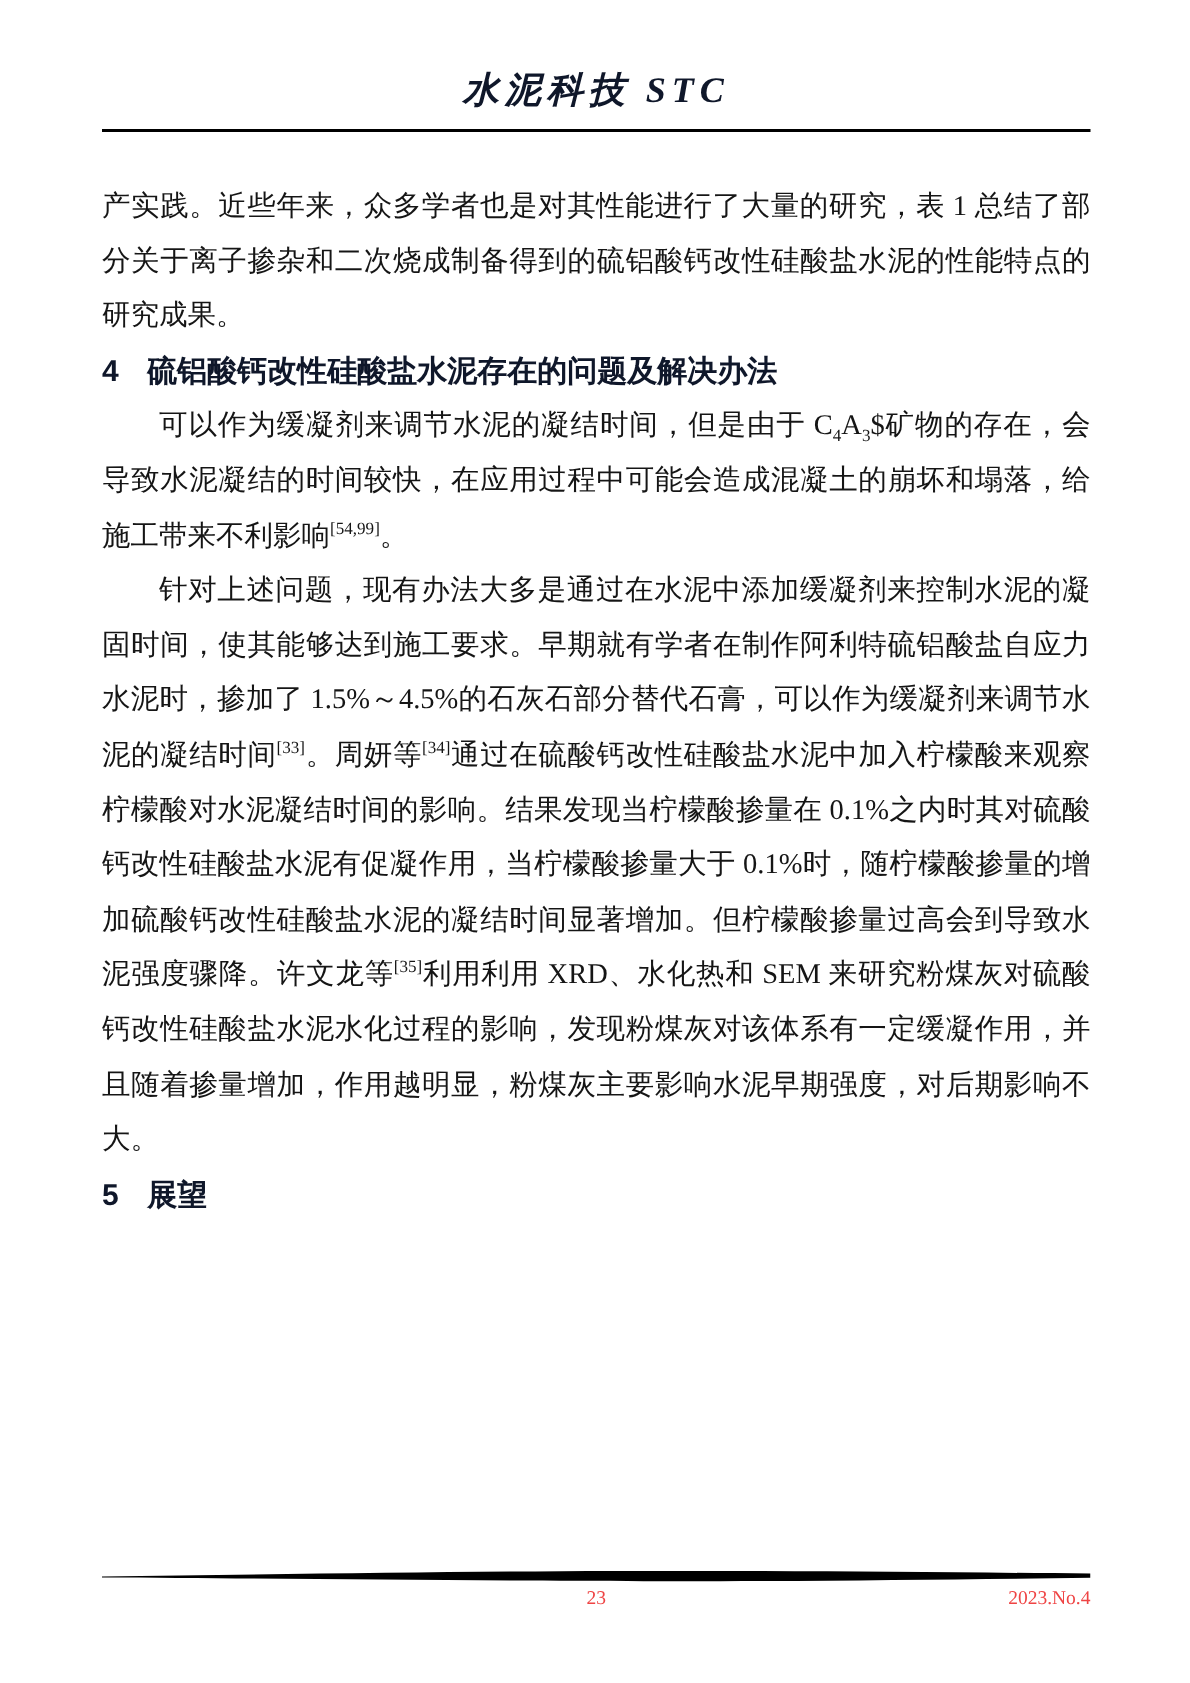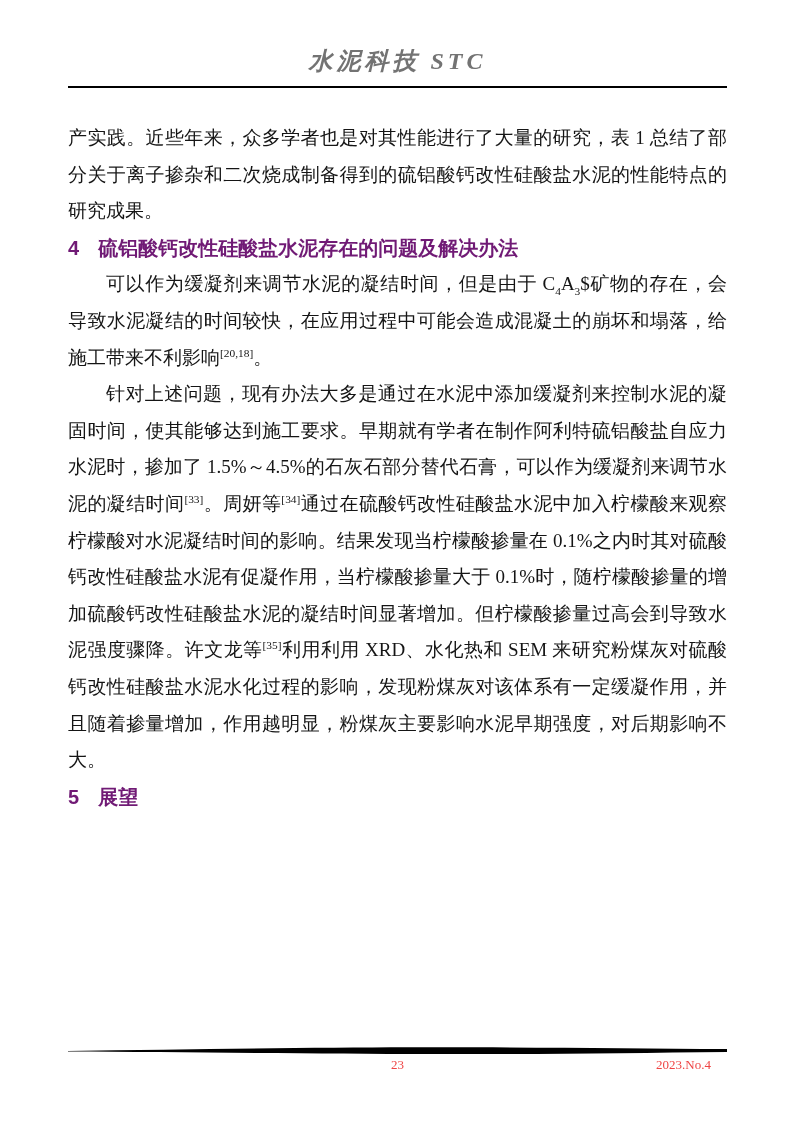--- a/index.html
+++ b/index.html
@@ -23,21 +23,21 @@
   }
   
   .journal-title {
     text-align: center;
     font-family: "Liberation Serif", "DejaVu Serif", serif;
     font-style: italic;
     font-weight: 700;
     font-size: 24px;
     line-height: 30px;
     letter-spacing: 4px;
-    color: #737373;
+    color: #0f172a;
   }
   .header-rule {
     border: none;
     border-top: 2px solid #000;
     margin: 10px 0 0 0;
   }
   
   .article {
     font-size: 19px;
     line-height: 36.6px;
@@ -48,21 +48,21 @@
     text-indent: 2em;
   }
   .para.no-indent { text-indent: 0; margin-top: 32px; }
   .section-heading {
     margin: 0;
     font-family: "Liberation Sans", "DejaVu Sans", sans-serif;
     font-weight: 700;
     font-size: 20px;
     line-height: 36.6px;
     text-align: left;
-    color: #701a75;
+    color: #0f172a;
   }
   .sec-num { margin-right: 0.95em; }
   sup.ref {
     font-size: 0.6em;
     line-height: 0;
     vertical-align: super;
   }
   sub.chem {
     font-size: 0.6em;
     line-height: 0;
@@ -88,42 +88,42 @@
     font-size: 13px;
     color: #ef4444;
   }
   .page-number {
     position: absolute;
     left: 50%;
     transform: translateX(-50%);
   }
   .issue {
     position: absolute;
-    right: 16px;
+    right: 0;
   }
 </style>
 </head>
 <body>
 
 <div class="page">
 
   <header>
     <div class="journal-title">水泥科技 STC</div>
     <hr class="header-rule">
   </header>
 
   <main class="article">
 
     <p class="para no-indent"><span>产实践。近些年来，众多学者也是对其性能进行了大量的研究，表 1 总结了部分关于离子掺杂和二次烧成制备得到的硫铝酸钙改性硅酸盐水泥的性能特点的研究成果。</span></p>
 
     <h2 class="section-heading">
       <span class="sec-num">4</span><span class="sec-title">硫铝酸钙改性硅酸盐水泥存在的问题及解决办法</span>
     </h2>
 
-    <p class="para"><span>可以作为缓凝剂来调节水泥的凝结时间，但是由于 C</span><sub class="chem">4</sub><span>A</span><sub class="chem">3</sub><span>$矿物的存在，会导致水泥凝结的时间较快，在应用过程中可能会造成混凝土的崩坏和塌落，给施工带来不利影响</span><sup class="ref">[20,18]</sup><span>。</span></p>
+    <p class="para"><span>可以作为缓凝剂来调节水泥的凝结时间，但是由于 C</span><sub class="chem">4</sub><span>A</span><sub class="chem">3</sub><span>$矿物的存在，会导致水泥凝结的时间较快，在应用过程中可能会造成混凝土的崩坏和塌落，给施工带来不利影响</span><sup class="ref">[54,99]</sup><span>。</span></p>
 
     <p class="para"><span>针对上述问题，现有办法大多是通过在水泥中添加缓凝剂来控制水泥的凝固时间，使其能够达到施工要求。早期就有学者在制作阿利特硫铝酸盐自应力水泥时，掺加了 1.5%～4.5%的石灰石部分替代石膏，可以作为缓凝剂来调节水泥的凝结时间</span><sup class="ref">[33]</sup><span>。周妍等</span><sup class="ref">[34]</sup><span>通过在硫酸钙改性硅酸盐水泥中加入柠檬酸来观察柠檬酸对水泥凝结时间的影响。结果发现当柠檬酸掺量在 0.1%之内时其对硫酸钙改性硅酸盐水泥有促凝作用，当柠檬酸掺量大于 0.1%时，随柠檬酸掺量的增加硫酸钙改性硅酸盐水泥的凝结时间显著增加。但柠檬酸掺量过高会到导致水泥强度骤降。许文龙等</span><sup class="ref">[35]</sup><span>利用利用 XRD、水化热和 SEM 来研究粉煤灰对硫酸钙改性硅酸盐水泥水化过程的影响，发现粉煤灰对该体系有一定缓凝作用，并且随着掺量增加，作用越明显，粉煤灰主要影响水泥早期强度，对后期影响不大。</span></p>
 
 
     <h2 class="section-heading">
       <span class="sec-num">5</span><span class="sec-title">展望</span>
     </h2>
 
 
   </main>

